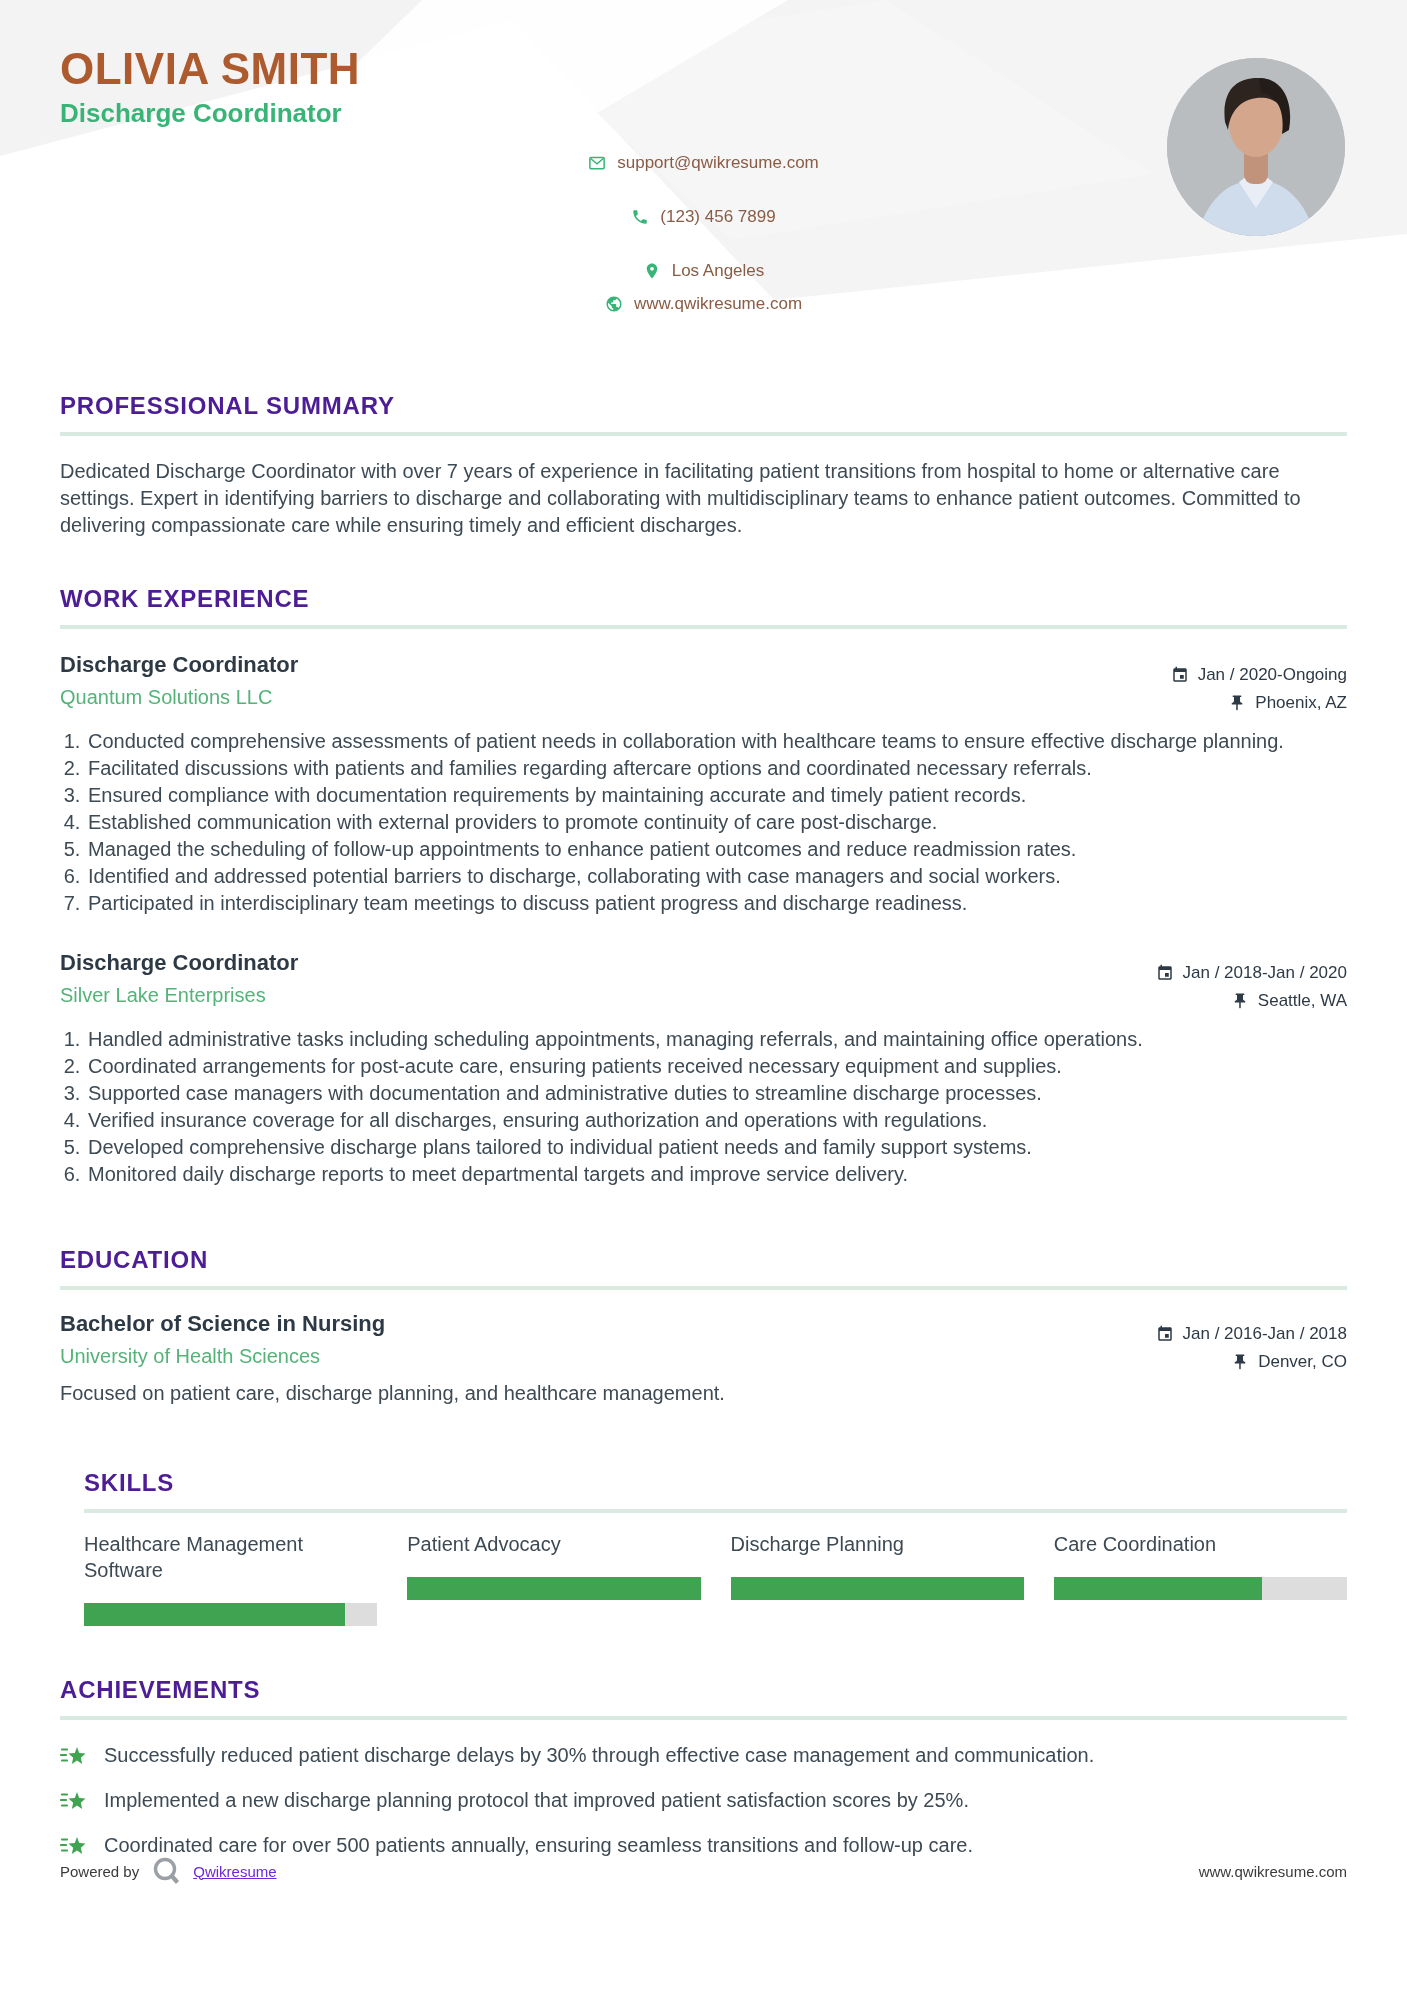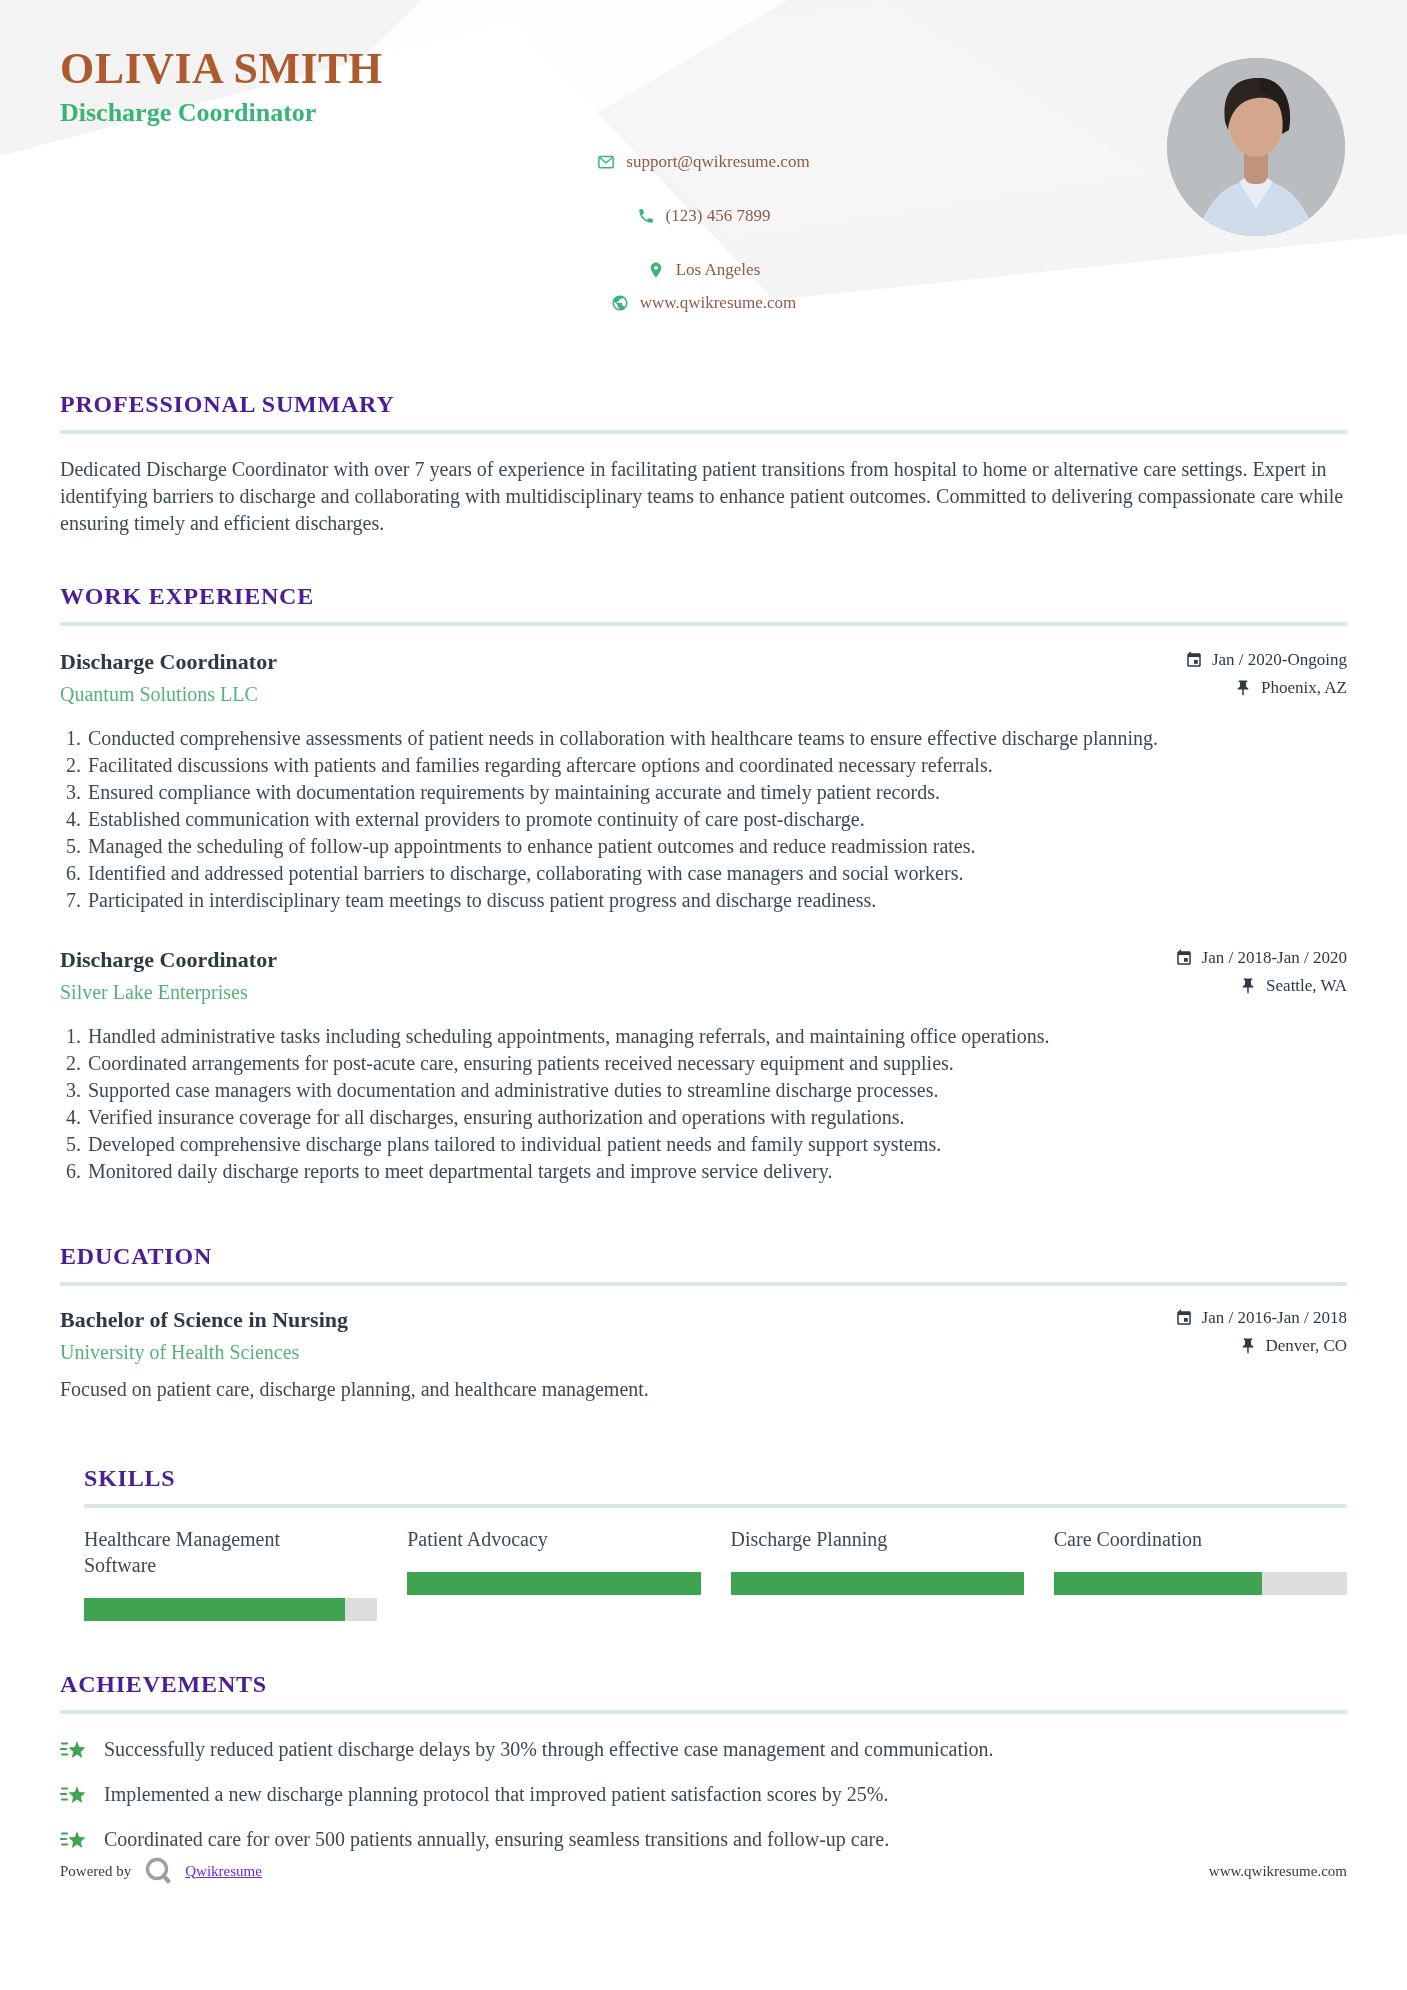--- a/index.html
+++ b/index.html
@@ -1,18 +1,18 @@
 <!DOCTYPE html>
 <html><head>
 <meta charset="utf-8">
 <style>
   html,body { margin:0; padding:0; background:#ffffff; }
   .page {
     position:relative; width:1407px; height:1938px; background:#ffffff;
-    font-family:Liberation Serif, serif; color:#3d4a54;
+    font-family:Liberation Sans, sans-serif; color:#3d4a54;
     overflow:hidden;
   }
   
   .bg-wrap { position:absolute; top:0; left:0; right:0; height:300px; overflow:hidden; z-index:0; }
   .bg-shape { position:absolute; inset:0; }
   .bg1 { background:#f1f1f2; clip-path:polygon(35% 0, 100% 0, 100% 78%, 55% 100%); opacity:.8; }
   .bg2 { background:#ececec; clip-path:polygon(0 0, 42% 0, 0 52%); opacity:.65; }
   .bg3 { background:#ffffff; clip-path:polygon(30% 0, 56% 0, 20% 100%, 8% 100%); opacity:.9; }
   .bg4 { background:#f6f6f7; clip-path:polygon(38% 18%, 63% 0, 82% 58%, 52% 80%); opacity:.8; }
 
@@ -37,21 +37,21 @@
   .rule { margin-top:12px; height:4px; background:#d9ebe1; }
 
   .sec-summary { margin-top:78px; }
   .summary-text { margin-top:22px; font-size:20px; line-height:27px; color:#3d4a54; }
 
   .sec-experience { margin-top:46px; }
   .job { position:relative; margin-top:24px; }
   .job + .job { margin-top:34px; }
   .job-title { font-size:22px; line-height:24px; font-weight:700; color:#2d3a45; }
   .job-company { margin-top:9px; font-size:20px; line-height:22px; font-weight:500; color:#55b379; }
-  .meta { position:absolute; top:0; right:0; text-align:right; font-size:17px; color:#2d3a45; }
+  .meta { position:absolute; top:12px; right:0; text-align:right; font-size:17px; color:#2d3a45; }
   .meta-row { display:flex; justify-content:flex-end; align-items:center; gap:9px; }
   .meta-row + .meta-row { margin-top:8px; }
   .micon { display:inline-flex; width:18px; height:18px; }
   .micon svg { width:18px; height:18px; }
 
   ol.bullets { margin:20px 0 0 0; padding-left:26px; font-size:20px; line-height:27px; color:#3d4a54; }
   ol.bullets li { padding-left:2px; }
   ol.bullets.clamp { max-width:1230px; }
 
   .sec-education { margin-top:58px; }

